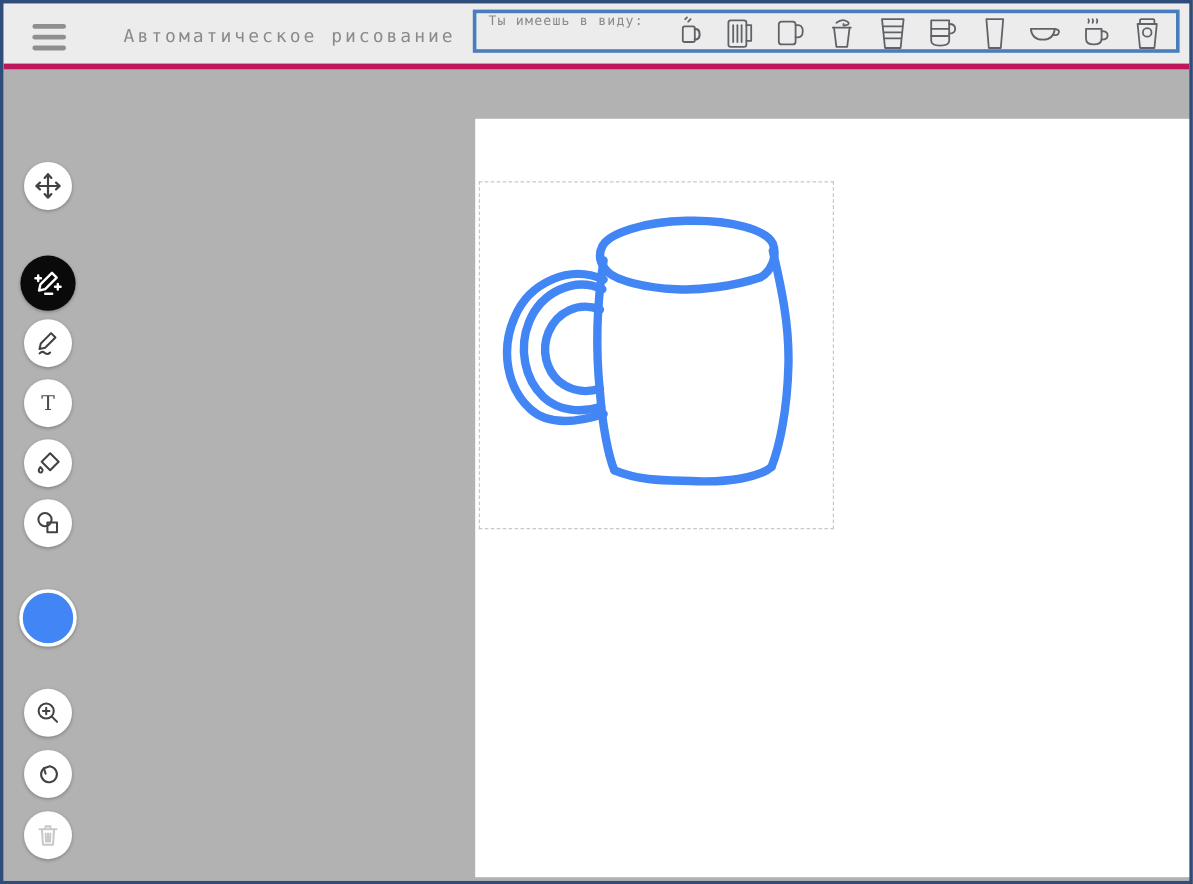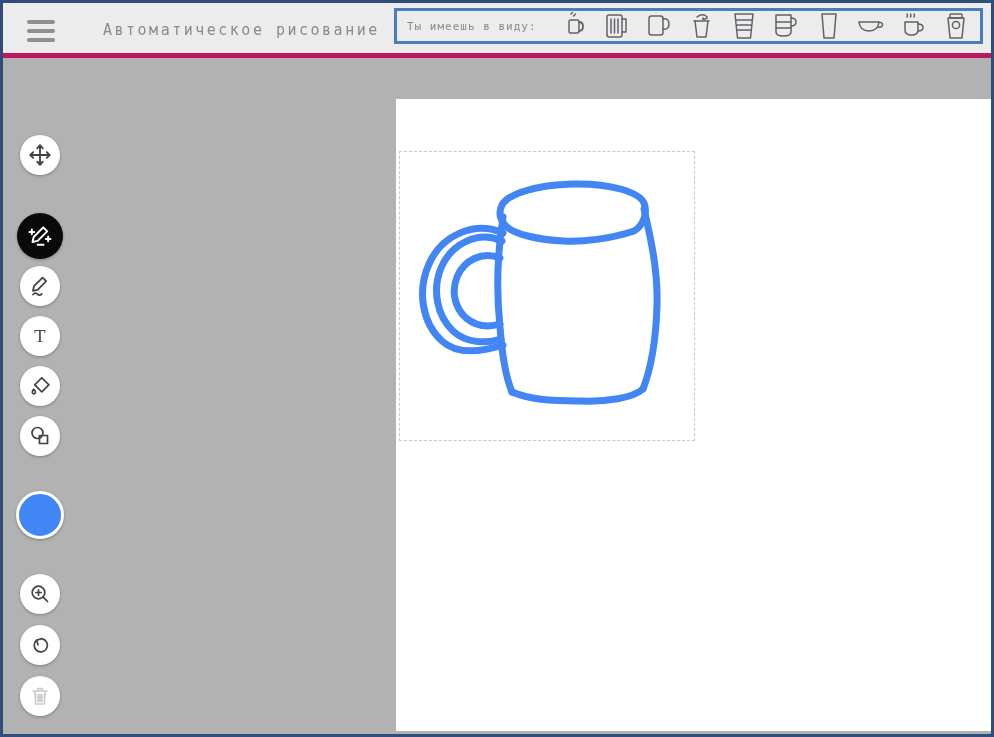--- a/index.html
+++ b/index.html
@@ -8,21 +8,21 @@
 
   .app { position:relative; width:994px; height:737px; border:3px solid #2f4d7a; background:#b2b2b2; }
 
   
   .topbar { position:absolute; left:0; top:0; right:0; height:55px; background:#ececec; border-bottom:5px solid #be185d; }
   .hamburger { position:absolute; left:22px; top:15px; width:32px; height:26px; display:flex; flex-direction:column; justify-content:space-between; padding:2px; cursor:pointer; }
   .hamburger span { display:block; height:4px; border-radius:2px; background:#8f8f8f; }
   .app-title { position:absolute; left:100px; top:0; height:55px; line-height:55px; font-size:15px; letter-spacing:2.5px; color:#8a8a8a; white-space:nowrap; }
 
   
-  .suggest { position:absolute; left:391px; top:5px; right:8px; height:36px; border:3px solid #4a7dbe; background:#ececec; display:flex; align-items:center; }
+  .suggest { position:absolute; left:391px; top:5px; right:8px; height:36px; border:3px solid #4a7dbe; background:#ececec; display:flex; align-items:flex-start; }
   .suggest-label { margin-left:10px; font-size:11px; letter-spacing:1px; color:#8a8a8a; white-space:nowrap; }
   .suggest-icons { flex:1; display:flex; justify-content:space-between; align-items:center; margin:0 10px 0 24px; }
   .sicon { width:28px; height:34px; display:flex; align-items:center; justify-content:center; cursor:pointer; }
   .sicon svg { stroke:#5f6368; fill:none; stroke-width:1.5; stroke-linecap:round; stroke-linejoin:round; }
 
   
   .main { position:absolute; left:0; top:55px; right:0; bottom:0; background:#b2b2b2; }
 
   
   .tool { position:absolute; left:17px; width:40px; height:40px; border-radius:50%; background:#fff;

